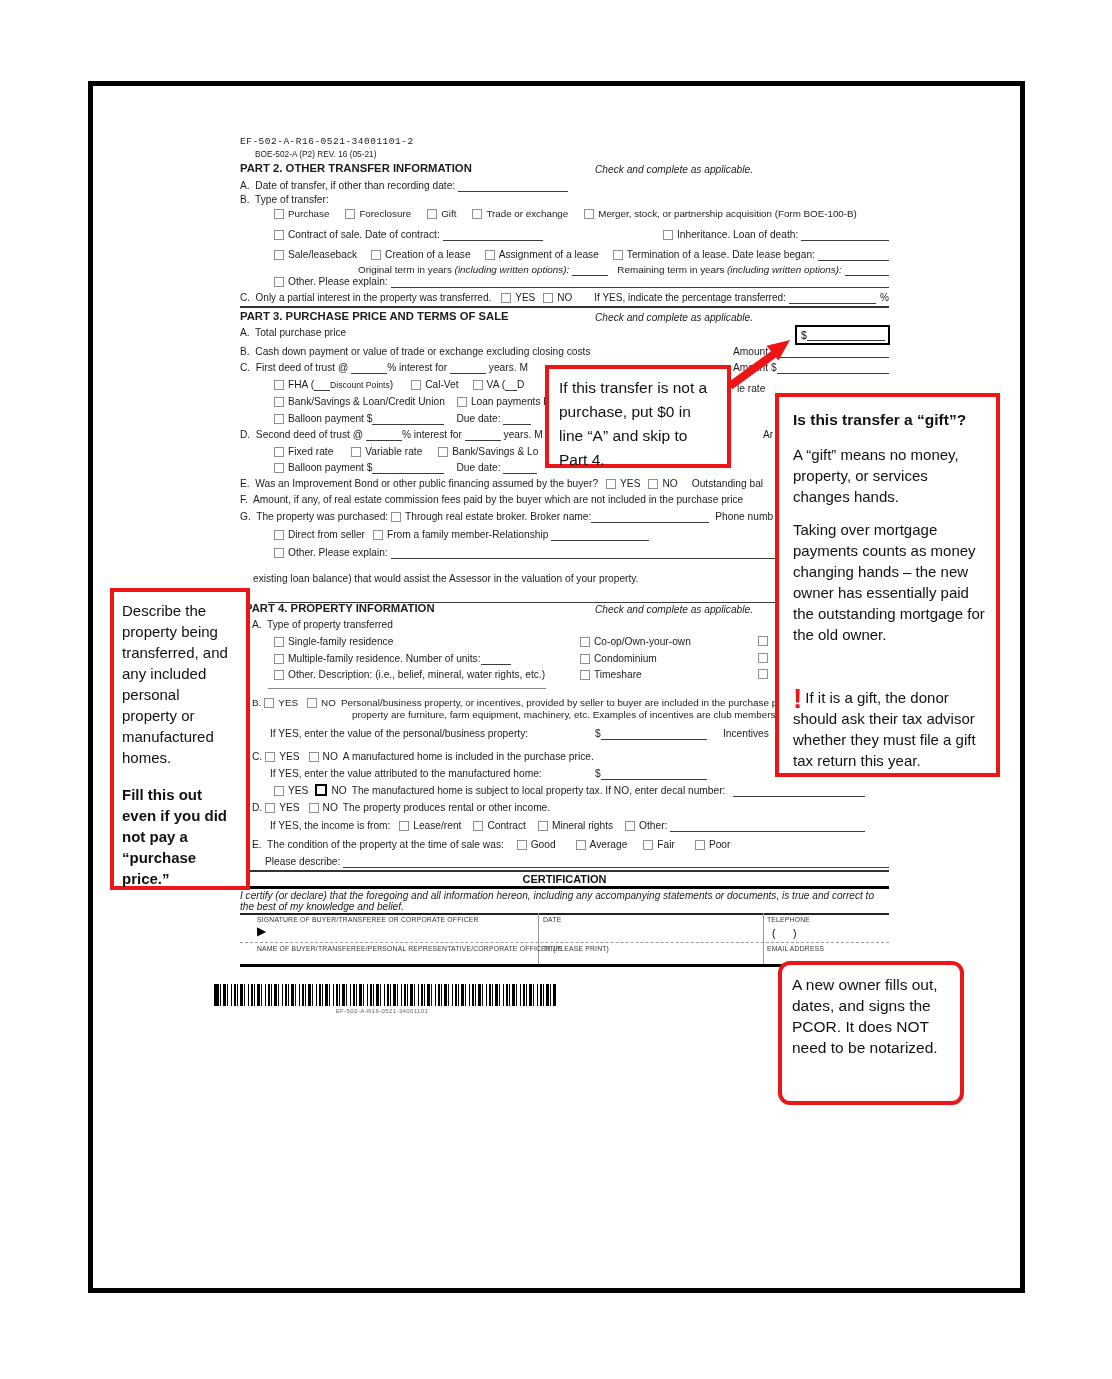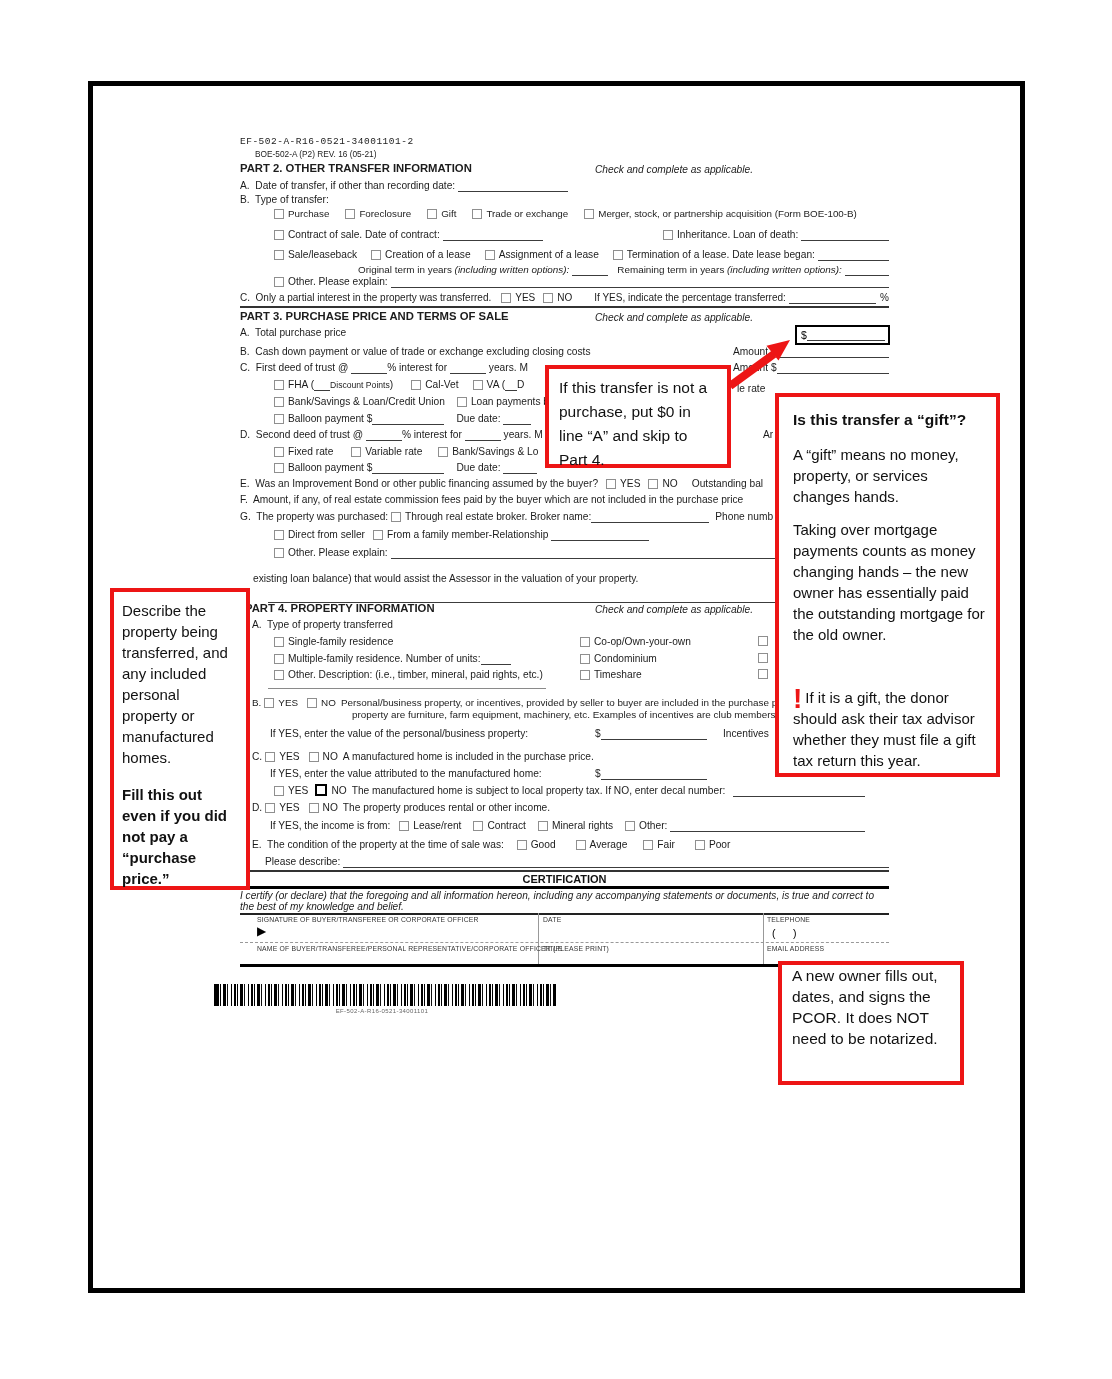--- a/index.html
+++ b/index.html
@@ -39,21 +39,21 @@
   .callout{position:absolute;background:#fff;border:4px solid #ed1515;box-sizing:border-box;z-index:30;color:#111;font-size:15.3px;line-height:21px;}
   #box-left{left:110px;top:588px;width:140px;height:302px;padding:8px 8px;font-size:15px;}
   #box-left .p2{font-weight:bold;margin-top:16px;}
   #box-center{left:545px;top:365px;width:186px;height:103px;padding:7px 10px;font-size:15.5px;line-height:24px;}
   #box-gift{left:775px;top:393px;width:225px;height:384px;padding:12px 8px 12px 14px;font-size:15px;line-height:21px;}
   #box-gift .ttl{font-weight:bold;font-size:15.5px;}
   #box-gift .p1{margin-top:14px;}
   #box-gift .p2{margin-top:12px;}
   #box-gift .p3{margin-top:42px;}
   .bang{color:#ed1515;font-weight:bold;font-size:28px;line-height:10px;vertical-align:-5px;margin-right:3px;}
-  #box-sign{left:778px;top:961px;width:186px;height:124px;padding:0 10px;font-size:15.5px;}
+  #box-sign{left:778px;top:961px;width:186px;height:144px;padding:9px 10px;font-size:15.5px;border-radius:12px;}
   #arrow-svg{position:absolute;left:722px;top:336px;z-index:32;}
 </style>
 </head>
 <body>
 
 <div id="stage">
   <div class="page-frame"></div>
 
   <div id="id1" class="abs">EF-502-A-R16-0521-34001101-2</div>
   <div id="id2" class="abs">BOE-502-A (P2) REV. 16 (05-21)</div>
@@ -94,21 +94,21 @@
       <div class="fl" style="top: 591px; left: 268px; width: 507px;"><span class="ul" style="flex: 1 1 auto;"></span></div>
       <div class="fl" style="top: 602px; left: 245px;"><span class="tx bd" style="font-size: 11.3px;">PART 4. PROPERTY INFORMATION</span></div>
       <div class="fl" style="top: 604px; left: 595px;"><span class="tx it">Check and complete as applicable.</span></div>
       <div class="fl" style="top: 619px; left: 252px;"><span class="tx">A.  Type of property transferred</span></div>
       <div class="fl" style="top: 636px; left: 274px;"><span class="cb"></span><span class="tx">Single-family residence</span></div>
       <div class="fl" style="top: 636px; left: 580px;"><span class="cb"></span><span class="tx">Co-op/Own-your-own</span></div>
       <div class="fl" style="top: 636px; left: 758px;"><span class="cb"></span></div>
       <div class="fl" style="top: 653px; left: 274px;"><span class="cb"></span><span class="tx">Multiple-family residence. Number of units:</span><span class="ul" style="width: 30px;"></span></div>
       <div class="fl" style="top: 653px; left: 580px;"><span class="cb"></span><span class="tx">Condominium</span></div>
       <div class="fl" style="top: 653px; left: 758px;"><span class="cb"></span></div>
-      <div class="fl" style="top: 669px; left: 274px;"><span class="cb"></span><span class="tx">Other. Description: (i.e., timber, mineral, paid rights, etc.)</span></div>
+      <div class="fl" style="top: 669px; left: 274px;"><span class="cb"></span><span class="tx">Other. Description: (i.e., belief, mineral, water rights, etc.)</span></div>
       <div class="fl" style="top: 669px; left: 580px;"><span class="cb"></span><span class="tx">Timeshare</span></div>
       <div class="fl" style="top: 669px; left: 758px;"><span class="cb"></span></div>
       <div class="fl" style="top: 697px; left: 252px; font-size: 9.9px;"><span class="tx">B.</span><span class="gp" style="width: 3px;"></span><span class="cb"></span><span class="tx">YES</span><span class="gp" style="width: 9px;"></span><span class="cb"></span><span class="tx">NO</span><span class="gp" style="width: 5px;"></span><span class="tx">Personal/business property, or incentives, provided by seller to buyer are included in the purchase p</span></div>
       <div class="fl" style="top: 709px; left: 352px; font-size: 9.9px;"><span class="tx">property are furniture, farm equipment, machinery, etc. Examples of incentives are club membership</span></div>
       <div class="fl" style="top: 728px; left: 270px;"><span class="tx">If YES, enter the value of the personal/business property:</span></div>
       <div class="fl" style="top: 728px; left: 595px; width: 112px;"><span class="tx">$</span><span class="ul" style="flex: 1 1 auto;"></span></div>
       <div class="fl" style="top: 728px; left: 723px;"><span class="tx">Incentives</span></div>
       <div class="fl" style="top: 751px; left: 252px;"><span class="tx">C.</span><span class="gp" style="width: 3px;"></span><span class="cb"></span><span class="tx">YES</span><span class="gp" style="width: 9px;"></span><span class="cb"></span><span class="tx">NO</span><span class="gp" style="width: 5px;"></span><span class="tx">A manufactured home is included in the purchase price.</span></div>
       <div class="fl" style="top: 768px; left: 270px;"><span class="tx">If YES, enter the value attributed to the manufactured home:</span></div>
       <div class="fl" style="top: 768px; left: 595px; width: 112px;"><span class="tx">$</span><span class="ul" style="flex: 1 1 auto;"></span></div>

